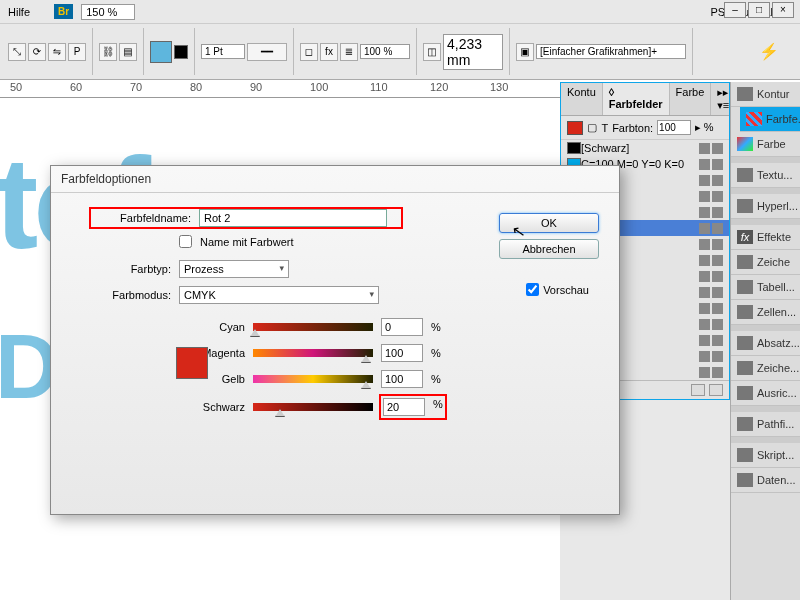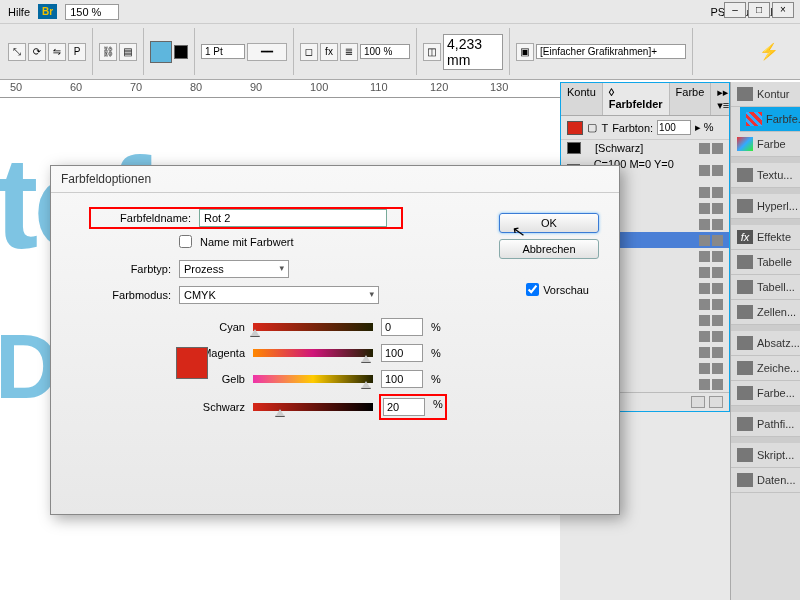--- a/index.html
+++ b/index.html
@@ -1,21 +1,21 @@
 <!DOCTYPE html>
 <html><head>
 <meta charset="utf-8">
 <style>
 * { box-sizing: border-box; margin: 0; padding: 0; font-family: Tahoma, sans-serif; font-size: 11px; }
 body { background: #e8e8e8; width: 800px; height: 600px; overflow: hidden; position: relative; }
 
 
 .menubar { background: #e8e8e8; height: 24px; display: flex; align-items: center; padding: 0 8px; gap: 8px; border-bottom: 1px solid #ccc; }
 .menubar .zoom { border: 1px solid #999; background: #fff; padding: 1px 4px; width: 54px; }
-.menubar .br-badge { background: #0369a1; color: #f0c000; padding: 2px 4px; font-weight: bold; font-size: 10px; }
+.menubar .br-badge { background: #0369a1; color: #f0c000; padding: 2px 4px; font-weight: bold; font-size: 10px; margin-left: 16px; }
 
 
 .toolbar { background: #e8e8e8; height: 56px; border-bottom: 1px solid #aaa; display: flex; align-items: center; padding: 4px 8px; gap: 6px; }
 .tool-group { display: flex; align-items: center; gap: 2px; border-right: 1px solid #bbb; padding-right: 6px; height: 100%; }
 .tool-icon { width: 18px; height: 18px; border: 1px solid #aaa; background: #f5f5f5; display: flex; align-items: center; justify-content: center; font-size: 10px; }
 .color-sw { width: 22px; height: 22px; border: 1px solid #666; }
 .stroke-in { border: 1px solid #999; background: #fff; padding: 1px 3px; width: 44px; font-size: 10px; }
 .pct-in   { border: 1px solid #999; background: #fff; padding: 1px 3px; width: 50px; font-size: 10px; }
 .dim-in   { border: 1px solid #999; background: #fff; padding: 1px 3px; width: 60px; font-size: 14px; }
 .dropdown-long { border: 1px solid #999; background: #fff; padding: 1px 3px; width: 150px; font-size: 10px; }
@@ -30,21 +30,21 @@
 .canvas-art { position: absolute; top: 30px; left: -5px; font-size: 130px; font-weight: bold; color: #5eb6dd; letter-spacing: -5px; opacity: 0.8; }
 
 
 .panel-tabs { position: absolute; right: 70px; top: 82px; width: 170px; background: #e4e4e4; border: 1px solid #0ea5e9; }
 .tabs-head { display: flex; background: #d8d8d8; border-bottom: 1px solid #aaa; font-size: 10px; }
 .tabs-head div { padding: 3px 6px; border-right: 1px solid #bbb; }
 .tabs-head .active { background: #e8e8e8; font-weight: bold; }
 .swatch-toolbar { display: flex; align-items: center; gap: 4px; padding: 4px 6px; font-size: 10px; border-bottom: 1px solid #ccc; }
 .swatch-toolbar input { border: 1px solid #999; width: 34px; font-size: 10px; padding: 1px; }
 .swatch-list { max-height: 280px; overflow: hidden; }
-.swatch-row { display: flex; align-items: center; padding: 2px 6px; gap: 14px; font-size: 10px; }
+.swatch-row { display: flex; align-items: center; padding: 2px 6px; gap: 0; font-size: 10px; }
 .swatch-row .sw { width: 14px; height: 12px; border: 1px solid #666; }
 .swatch-row.sel { background: #4a7fd6; color: #fff; }
 .swatch-row .end-icons { margin-left: auto; display: flex; gap: 2px; }
 .swatch-row .end-icons .ic { width: 11px; height: 11px; background: #888; }
 .panel-footer { display: flex; gap: 4px; padding: 3px 6px; border-top: 1px solid #bbb; justify-content: flex-end; }
 .panel-footer .ic { width: 14px; height: 12px; border: 1px solid #999; background: #ddd; }
 
 
 .right-dock { position: absolute; right: 0; top: 82px; width: 70px; background: #dcdcdc; height: 518px; border-left: 1px solid #aaa; }
 .dock-item { display: flex; align-items: center; gap: 4px; padding: 5px 6px; border-bottom: 1px solid #c2c2c2; font-size: 10px; color: #333; cursor: pointer; }
@@ -317,42 +317,42 @@
       <div class="ic"></div>
       <span>Hyperl...</span>
     </div>
   <div class="dock-sep"></div>
   <div class="dock-item">
       <div class="ic" style="background:#555;color:#fff;font-style:italic;text-align:center;line-height:14px">fx</div>
       <span>Effekte</span>
     </div>
   <div class="dock-item">
       <div class="ic"></div>
-      <span>Tabelle</span>
+      <span>Zeiche</span>
     </div>
   <div class="dock-item">
       <div class="ic"></div>
       <span>Tabell...</span>
     </div>
   <div class="dock-item">
       <div class="ic"></div>
       <span>Zellen...</span>
     </div>
   <div class="dock-sep"></div>
   <div class="dock-item">
       <div class="ic"></div>
       <span>Absatz...</span>
     </div>
   <div class="dock-item">
       <div class="ic"></div>
       <span>Zeiche...</span>
     </div>
   <div class="dock-item">
       <div class="ic"></div>
-      <span>Farbe...</span>
+      <span>Ausric...</span>
     </div>
   <div class="dock-sep"></div>
   <div class="dock-item">
       <div class="ic"></div>
       <span>Pathfi...</span>
     </div>
   <div class="dock-sep"></div>
   <div class="dock-item">
       <div class="ic"></div>
       <span>Skript...</span>

